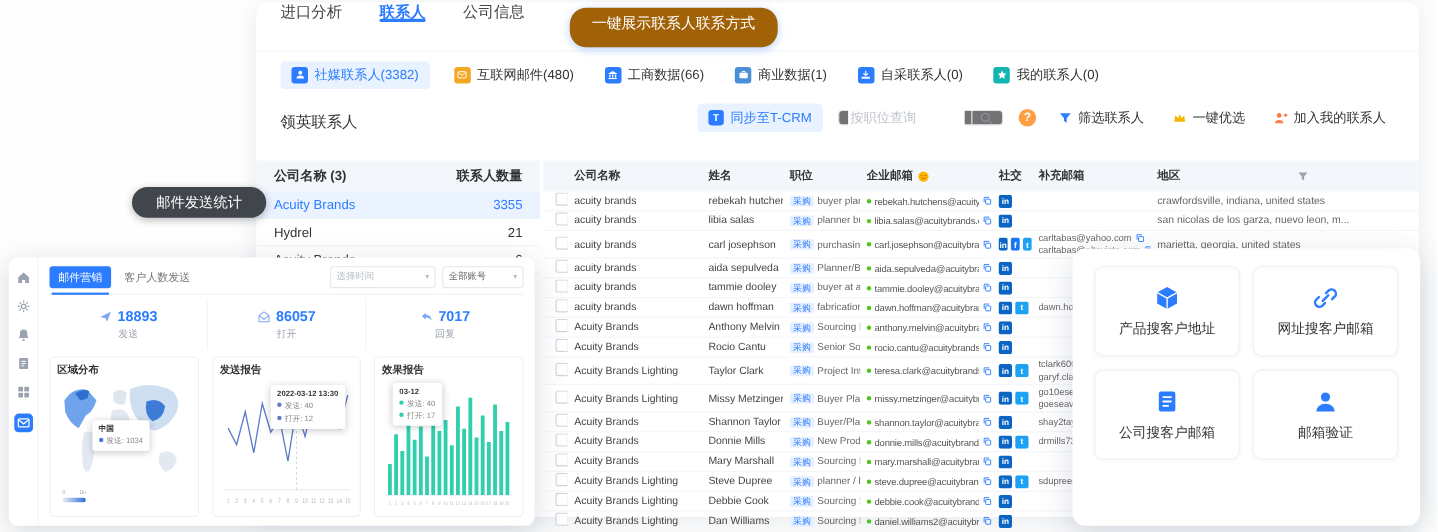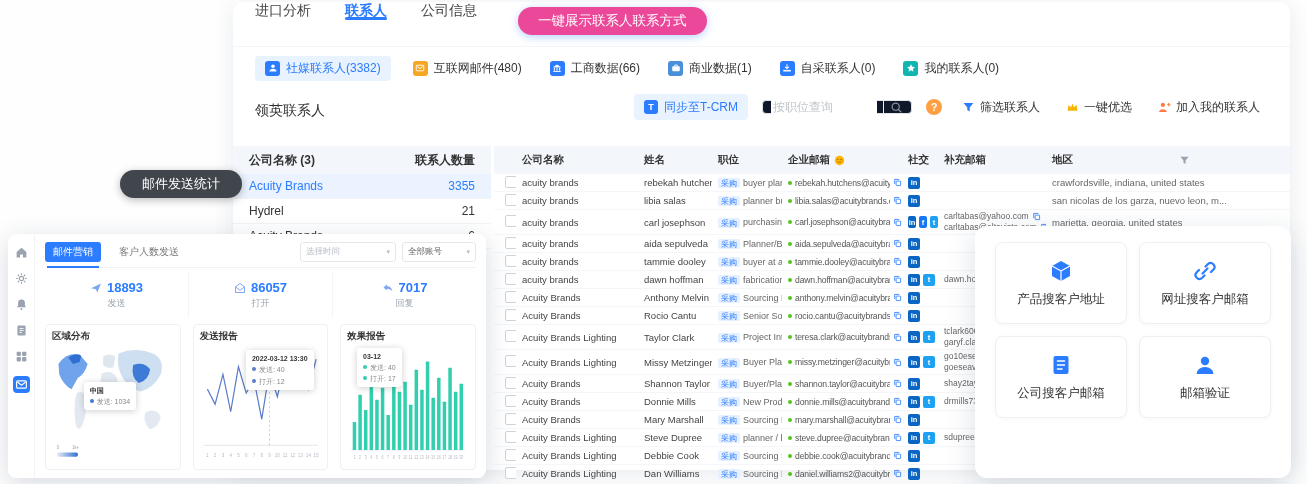--- a/index.html
+++ b/index.html
@@ -9,37 +9,37 @@
   .svgi svg{width:100%;height:100%;}
 
   
   .main-panel{position:absolute;left:233px;top:2px;width:1057px;height:468px;background:#fff;
               border-radius:10px;box-shadow:0 4px 22px rgba(31,56,88,.10);z-index:1;}
   .top-tabs{position:absolute;left:0;top:0;right:0;height:44px;display:flex;gap:34px;
             padding-left:22px;align-items:flex-start;border-bottom:1px solid #f4f5f7;}
   .tab{font-size:14px;color:#444;display:flex;align-items:center;position:relative;cursor:pointer;}
   .tab.active{color:#2b7cff;font-weight:700;}
   .tab.active::after{content:"";position:absolute;left:0;right:0;bottom:0;height:3px;background:#2b7cff;border-radius:2px;}
-  .banner-pill{position:absolute;left:285px;top:5px;height:28px;line-height:28px;padding:0 20px;
-               background:#ec4899;color:#fff;font-size:13.5px;border-radius:15px;z-index:6;
+  .banner-pill{position:absolute;left:285px;top:5px;height:36px;line-height:28px;padding:0 20px;
+               background:#a16207;color:#fff;font-size:13.5px;border-radius:15px;z-index:6;
                box-shadow:0 2px 8px rgba(47,125,246,.35);white-space:nowrap;}
   .chips{position:absolute;left:22px;top:52px;height:28px;display:flex;gap:16px;align-items:center;}
   .chip{display:flex;align-items:center;gap:6px;font-size:12px;color:#333;padding:4px 6px;border-radius:4px;cursor:pointer;white-space:nowrap;}
   .chip.active{color:#2b7cff;background:#e9f2ff;padding:4px 10px;}
   .cico{width:15px;height:15px;border-radius:3px;color:#fff;padding:2.5px;box-sizing:border-box;display:inline-flex;}
   .cico svg{width:100%;height:100%;}
   .toolbar{position:absolute;left:22px;right:24px;top:90px;height:28px;display:flex;align-items:flex-end;justify-content:space-between;}
   .section-title{font-size:14px;color:#333;font-weight:500;}
   .toolbar-right{display:flex;align-items:center;gap:14px;}
   .sync-btn{display:flex;align-items:center;gap:6px;background:#e9f2ff;color:#2b7cff;border:none;
             border-radius:4px;height:26px;padding:0 10px;font-size:12px;cursor:pointer;}
   .tb{width:14px;height:14px;background:#2b7cff;color:#fff;border-radius:3px;font-size:9px;font-weight:700;
       display:flex;align-items:center;justify-content:center;}
   .search-box{width:150px;height:14px;border:1px solid #e0e3e9;border-radius:4px;display:flex;align-items:center;
-              padding:0 8px;background:#0f172a;box-sizing:border-box;}
+              padding:0 8px;background:#737373;box-sizing:border-box;}
   .sb-input{border:0;outline:0;flex:1;min-width:0;font-size:12px;color:#333;font-family:inherit;}
   .sb-input::placeholder{color:#c0c4cc;}
   .sb-div{width:1px;height:14px;background:#eceef2;margin:0 6px;}
   .sb-ico{width:13px;height:13px;color:#8a919c;cursor:pointer;}
   .q-circle{width:16px;height:16px;border-radius:50%;background:#ff9f43;color:#fff;font-size:11px;font-weight:700;
             display:flex;align-items:center;justify-content:center;cursor:pointer;}
   .txt-btn{display:flex;align-items:center;gap:5px;background:none;border:none;font-size:12px;color:#333;
            cursor:pointer;font-family:inherit;white-space:nowrap;}
   .bico{width:13px;height:13px;}
 
@@ -88,21 +88,21 @@
   .stats-badge{position:absolute;left:120px;top:170px;height:28px;line-height:28px;padding:0 22px;background:#41464d;
                color:#fff;font-size:13px;border-radius:15px;z-index:22;box-shadow:0 2px 8px rgba(0,0,0,.28);white-space:nowrap;}
   .stats-window{position:absolute;left:8px;top:234px;width:478px;height:244px;background:#fff;border-radius:8px;
                 box-shadow:0 6px 26px rgba(31,56,88,.18);z-index:20;display:flex;box-sizing:border-box;}
   .rail{width:26px;flex:none;border-right:1px solid #f2f3f5;display:flex;flex-direction:column;align-items:center;
         padding-top:12px;gap:13px;}
   .railico{width:13px;height:13px;color:#9aa3af;cursor:pointer;}
   .railico.act{width:17px;height:17px;background:#2b7cff;color:#fff;border-radius:4px;padding:2px;box-sizing:border-box;}
   .sw-body{flex:1;min-width:0;display:flex;flex-direction:column;padding:7px 10px 8px 10px;}
   .sw-top{display:flex;align-items:center;height:22px;border-bottom:1px solid #f0f2f5;padding-bottom:4px;}
-  .sw-tabs{display:flex;gap:10px;align-items:flex-start;}
+  .sw-tabs{display:flex;gap:4px;align-items:flex-start;}
   .sw-tab{font-size:10px;color:#777;padding:3px 8px;border-radius:3px;cursor:pointer;position:relative;white-space:nowrap;}
   .sw-tab.active{background:#2b7cff;color:#fff;}
   .sw-tab.active::after{content:"";position:absolute;left:2px;right:2px;bottom:-6px;height:2px;background:#2b7cff;}
   .sw-filters{margin-left:auto;display:flex;gap:6px;}
   .mini-input,.mini-select{height:18px;border:1px solid #e4e7ec;border-radius:3px;font-size:8.5px;color:#b6bcc6;
         display:flex;align-items:center;justify-content:space-between;padding:0 5px;cursor:pointer;white-space:nowrap;}
   .mini-input{width:84px;}.mini-select{width:62px;color:#666;}
   .caret{font-size:7px;color:#b6bcc6;margin-left:4px;}
   .sw-stats{display:flex;height:46px;align-items:stretch;margin:4px 0 6px 0;flex:none;}
   .stat{flex:1;display:flex;flex-direction:column;align-items:center;justify-content:center;gap:2px;}

